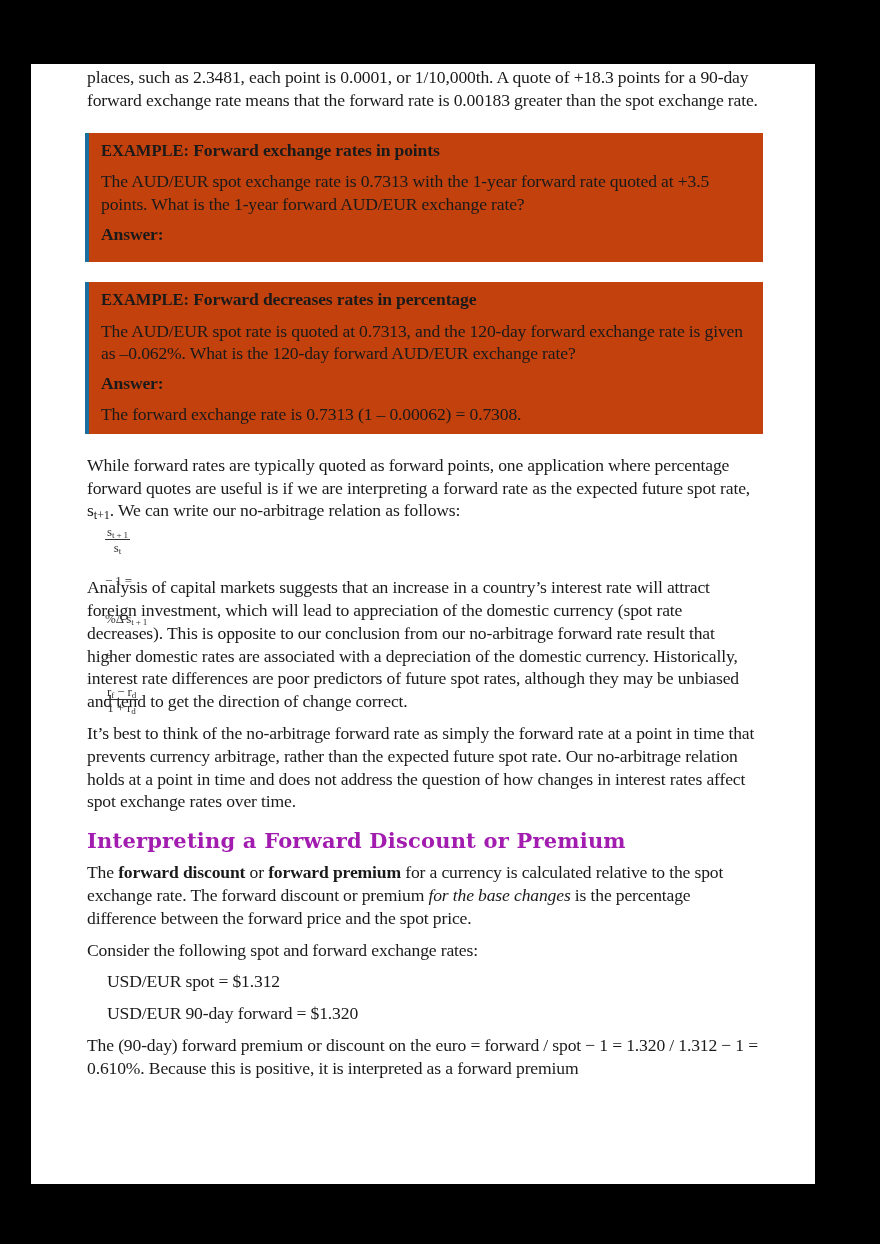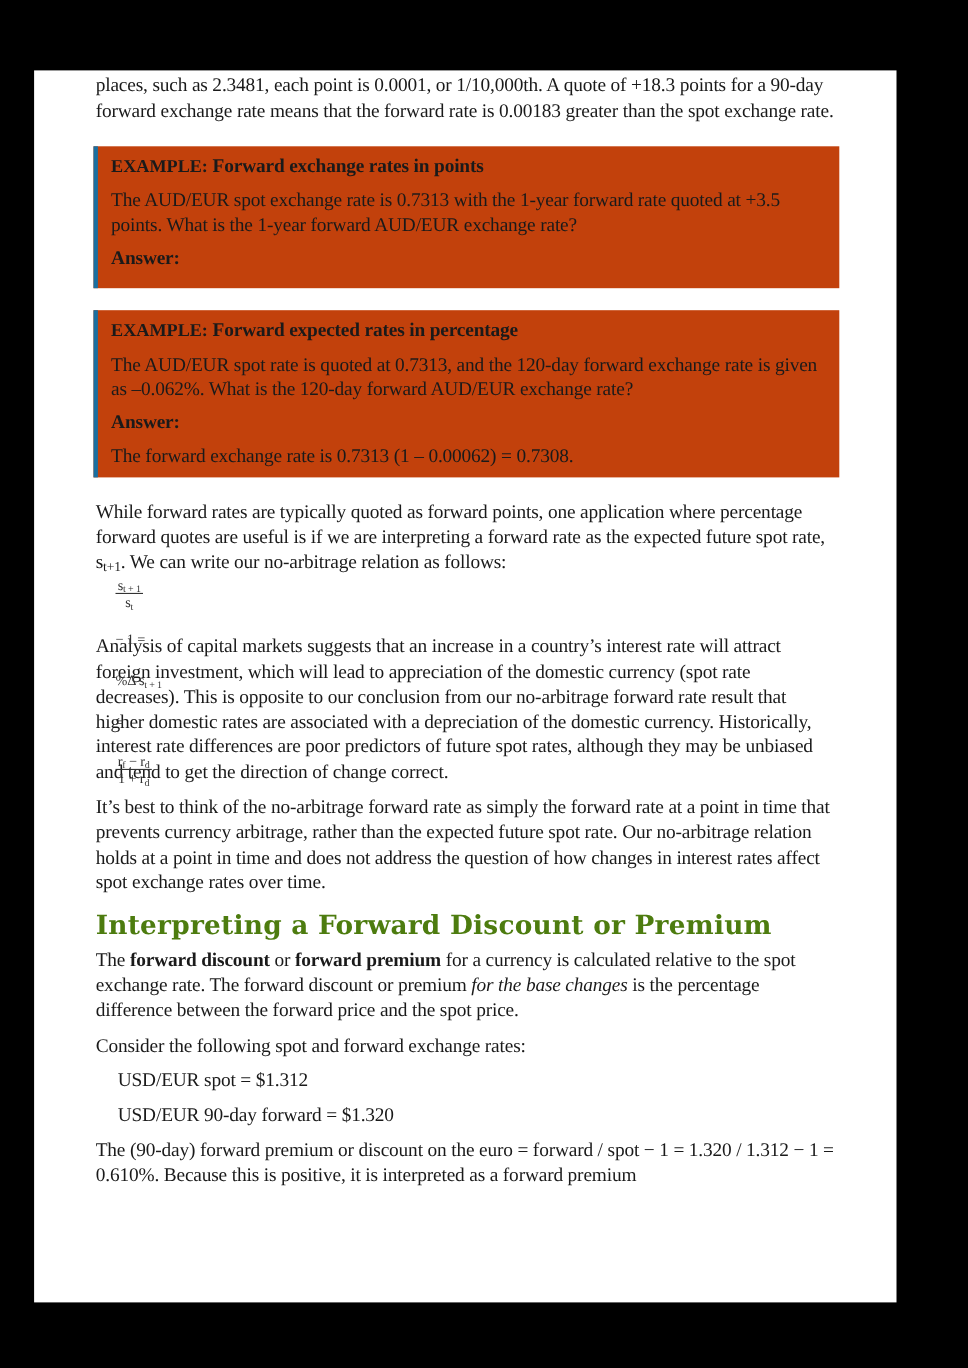--- a/index.html
+++ b/index.html
@@ -93,25 +93,25 @@
     height: 46px;
     flex-direction: column;
   }
   sub {
     font-size: 0.7em;
     vertical-align: -0.25em;
     line-height: 0;
   }
   h2 {
     font-family: "DejaVu Serif", "Liberation Serif", serif;
-    font-size: 24px;
+    font-size: 21px;
     font-weight: bold;
     margin: 14px 0 6px 0;
     line-height: 28px;
-    color: #4d7c0f;
+    color: #a21caf;
     letter-spacing: 0.2px;
   }
   .indent {
     padding-left: 20px;
     margin-bottom: 9px;
   }
   .gap-sm { height: 12px; }
   .gap-md { height: 20px; }
 </style>
 </head>
@@ -131,21 +131,21 @@
       </p>
       <p class="ex-body">The AUD/EUR spot exchange rate is 0.7313 with the 1-year forward rate quoted at +3.5 points. What is the 1-year forward AUD/EUR exchange rate?</p>
       <p class="ex-answer-label">Answer:</p>
     </div>
 
     <div class="gap-md"></div>
 
     <div class="example">
       <p class="ex-title">
         <span class="ex-label">EXAMPLE:</span>
-        <span>Forward expected rates in percentage</span>
+        <span>Forward decreases rates in percentage</span>
       </p>
       <p class="ex-body">The AUD/EUR spot rate is quoted at 0.7313, and the 120-day forward exchange rate is given as –0.062%. What is the 120-day forward AUD/EUR exchange rate?</p>
       <p class="ex-answer-label">Answer:</p>
       <p>The forward exchange rate is 0.7313 (1 – 0.00062) = 0.7308.</p>
     </div>
 
     <div class="gap-md"></div>
 
     <p><span>While forward rates are typically quoted as forward points, one application where percentage forward quotes are useful is if we are interpreting a forward rate as the expected future spot rate, s</span><sub>t+1</sub><span>. We can write our no-arbitrage relation as follows:</span></p>
 

